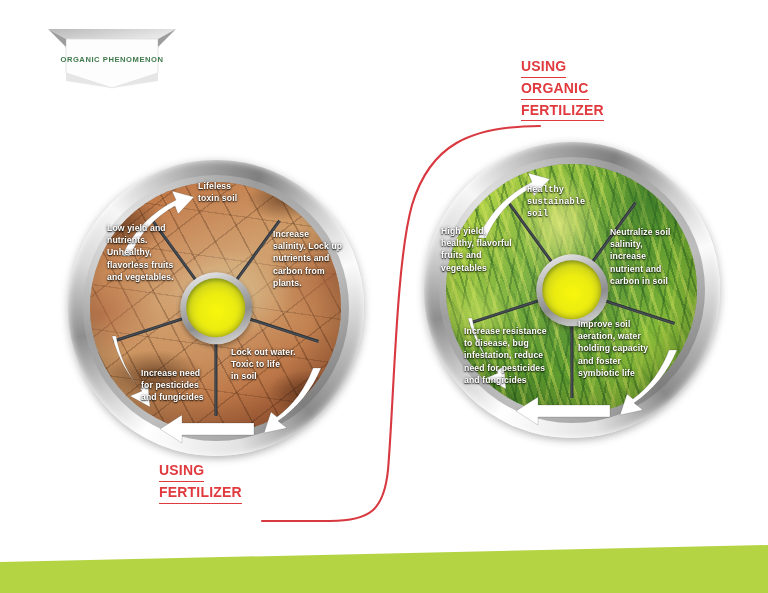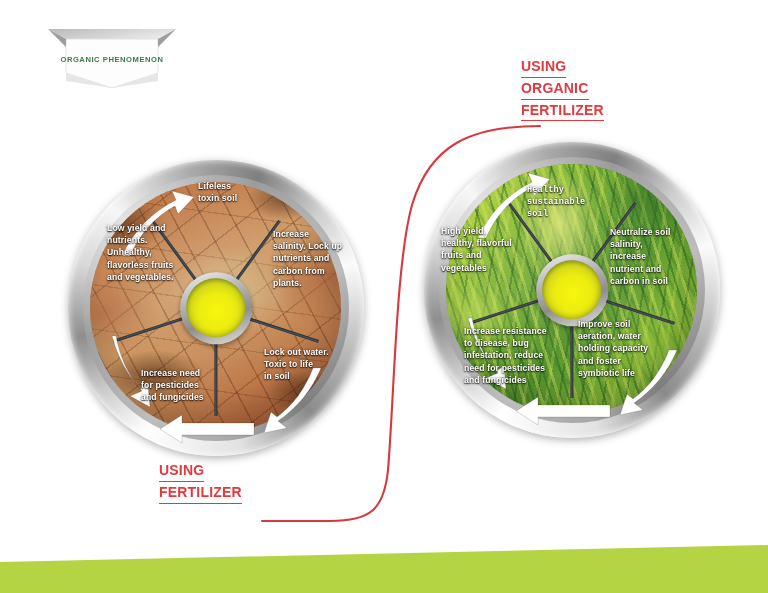--- a/index.html
+++ b/index.html
@@ -204,21 +204,21 @@
     font-weight: bold;
     line-height: 1.42;
     letter-spacing: 0.15px;
     text-shadow: 0 1px 1.4px rgba(0,0,0,0.85), 0 0 3px rgba(0,0,0,0.6);
     white-space: pre-line;
   }
 
   
   #l-lbl-top      { left: 198px; top: 180px; width: 74px; }
   #l-lbl-right    { left: 273px; top: 228px; width: 82px; }
-  #l-lbl-botright { left: 264px; top: 346px; width: 74px; }
+  #l-lbl-botright { left: 231px; top: 346px; width: 74px; }
   #l-lbl-botleft  { left: 141px; top: 346px; width: 86px; margin-top: 21px; }
   #l-lbl-left     { left: 107px; top: 222px; width: 88px; }
 
   
   #r-lbl-top      { left: 527px; top: 184px; width: 72px; font-family: Liberation Mono, monospace; }
   #r-lbl-right    { left: 610px; top: 226px; width: 84px; }
   #r-lbl-botright { left: 578px; top: 318px; width: 80px; }
   #r-lbl-botleft  { left: 464px; top: 325px; width: 104px; }
   #r-lbl-left     { left: 441px; top: 225px; width: 90px; }
 

